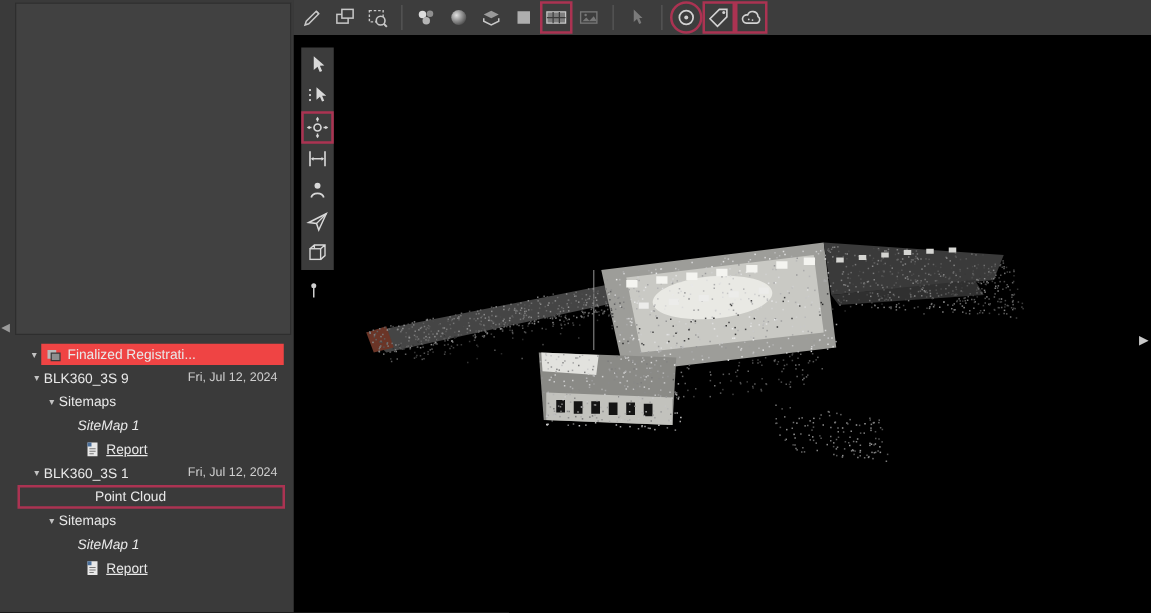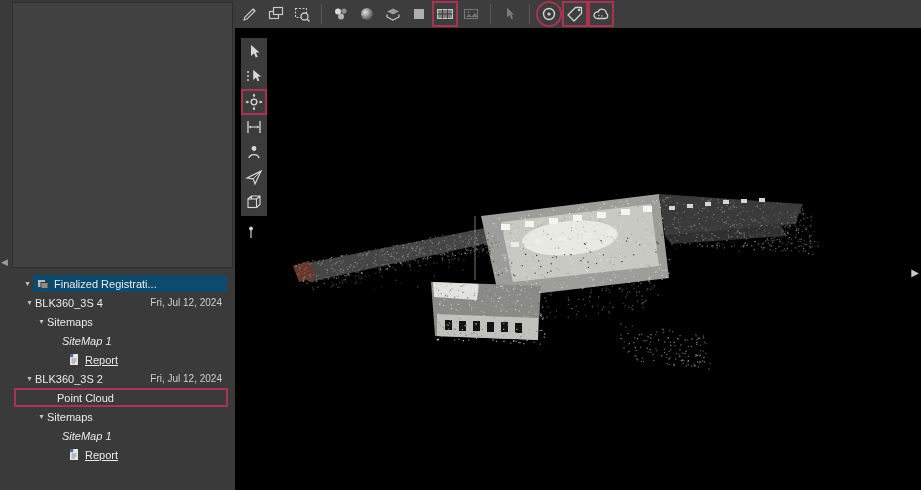--- a/index.html
+++ b/index.html
@@ -16,22 +16,22 @@
   .top-panel { position: absolute; left: 2px; top: 2px; width: 221px; height: 266px; background: #414141; border: 1px solid #2e2e2e; }
   .tree { position: absolute; left: 0; top: 274px; width: 225px; }
   .trow { height: 19px; display: flex; align-items: center; font-size: 11px; color: #e9e9e9; white-space: nowrap; }
   .exp { width: 11px; flex: none; font-size: 8px; color: #c2c2c2; text-align: center; }
   .lvl0 { padding-left: 12px; }
   .lvl1 { padding-left: 14px; }
   .lvl2 { padding-left: 26px; }
   .lvl3 { padding-left: 52px; font-style: italic; }
   .lvl3r { padding-left: 58px; text-decoration: underline; }
   .tdate { margin-left: auto; margin-right: 13px; font-size: 10px; color: #cfcfcf; }
-  .selwrap { flex: 1; display: flex; align-items: center; gap: 5px; background: #0c4a6e; height: 17px; margin-right: 8px; padding: 0 4px; }
-  .redrow { border: 2px solid #ab3352; margin-left: 4px; margin-right: 7px; padding-left: 41px; height: 19px; }
+  .selwrap { flex: 1; display: flex; align-items: center; gap: 5px; background: #ef4444; height: 17px; margin-right: 8px; padding: 0 4px; }
+  .redrow { border: 2px solid #ab3352; margin-left: 4px; margin-right: 7px; padding-left: 60px; height: 19px; }
   .ticon { flex: none; display: inline-flex; margin-right: 5px; }
   .selwrap .ticon { margin-right: 0; }
 
   
   .toolbar { position: absolute; left: 235px; top: 0; width: 686px; height: 28px; background: #3d3d3d; display: flex; align-items: center; padding-left: 4px; }
   .icon { width: 22px; height: 22px; flex: none; display: inline-flex; align-items: center; justify-content: center; margin-right: 4px; position: relative; cursor: pointer; }
   .sep { width: 1px; height: 20px; background: #585858; margin: 0 8px 0 4px; flex: none; }
   .rb::after { content: ""; position: absolute; inset: -2px; border: 2px solid #ab3352; pointer-events: none; }
   .rb.round::after { border-radius: 50%; }
 
@@ -62,21 +62,21 @@
                 <rect x="1" y="2" width="7" height="7" fill="#b9b9b9"></rect>
                 <rect x="4" y="4.5" width="7" height="6" fill="#8e8e8e" stroke="#3a3a3a"></rect>
               </svg>
           </span>
           <span>Finalized Registrati...</span>
         </span>
       </div>
 
       <div class="trow lvl1">
         <span class="exp">▾</span>
-        <span>BLK360_3S 4</span>
+        <span>BLK360_3S 9</span>
         <span class="tdate">Fri, Jul 12, 2024</span>
       </div>
 
       <div class="trow lvl2">
         <span class="exp">▾</span>
         <span>Sitemaps</span>
       </div>
 
       <div class="trow lvl3">
         <span>SiteMap 1</span>
@@ -88,21 +88,21 @@
               <rect x="2" y="1" width="8" height="11" fill="#e8e8e8"></rect>
               <rect x="2" y="1" width="3.2" height="3.2" fill="#4a6f9a"></rect>
               <path d="M3.5 6h5M3.5 8h5M3.5 10h3.5" stroke="#777" stroke-width="0.8" fill="none"></path>
             </svg>
         </span>
         <span>Report</span>
       </div>
 
       <div class="trow lvl1">
         <span class="exp">▾</span>
-        <span>BLK360_3S 2</span>
+        <span>BLK360_3S 1</span>
         <span class="tdate">Fri, Jul 12, 2024</span>
       </div>
 
       <div class="trow redrow">
         <span>Point Cloud</span>
       </div>
 
       <div class="trow lvl2">
         <span class="exp">▾</span>
         <span>Sitemaps</span>

